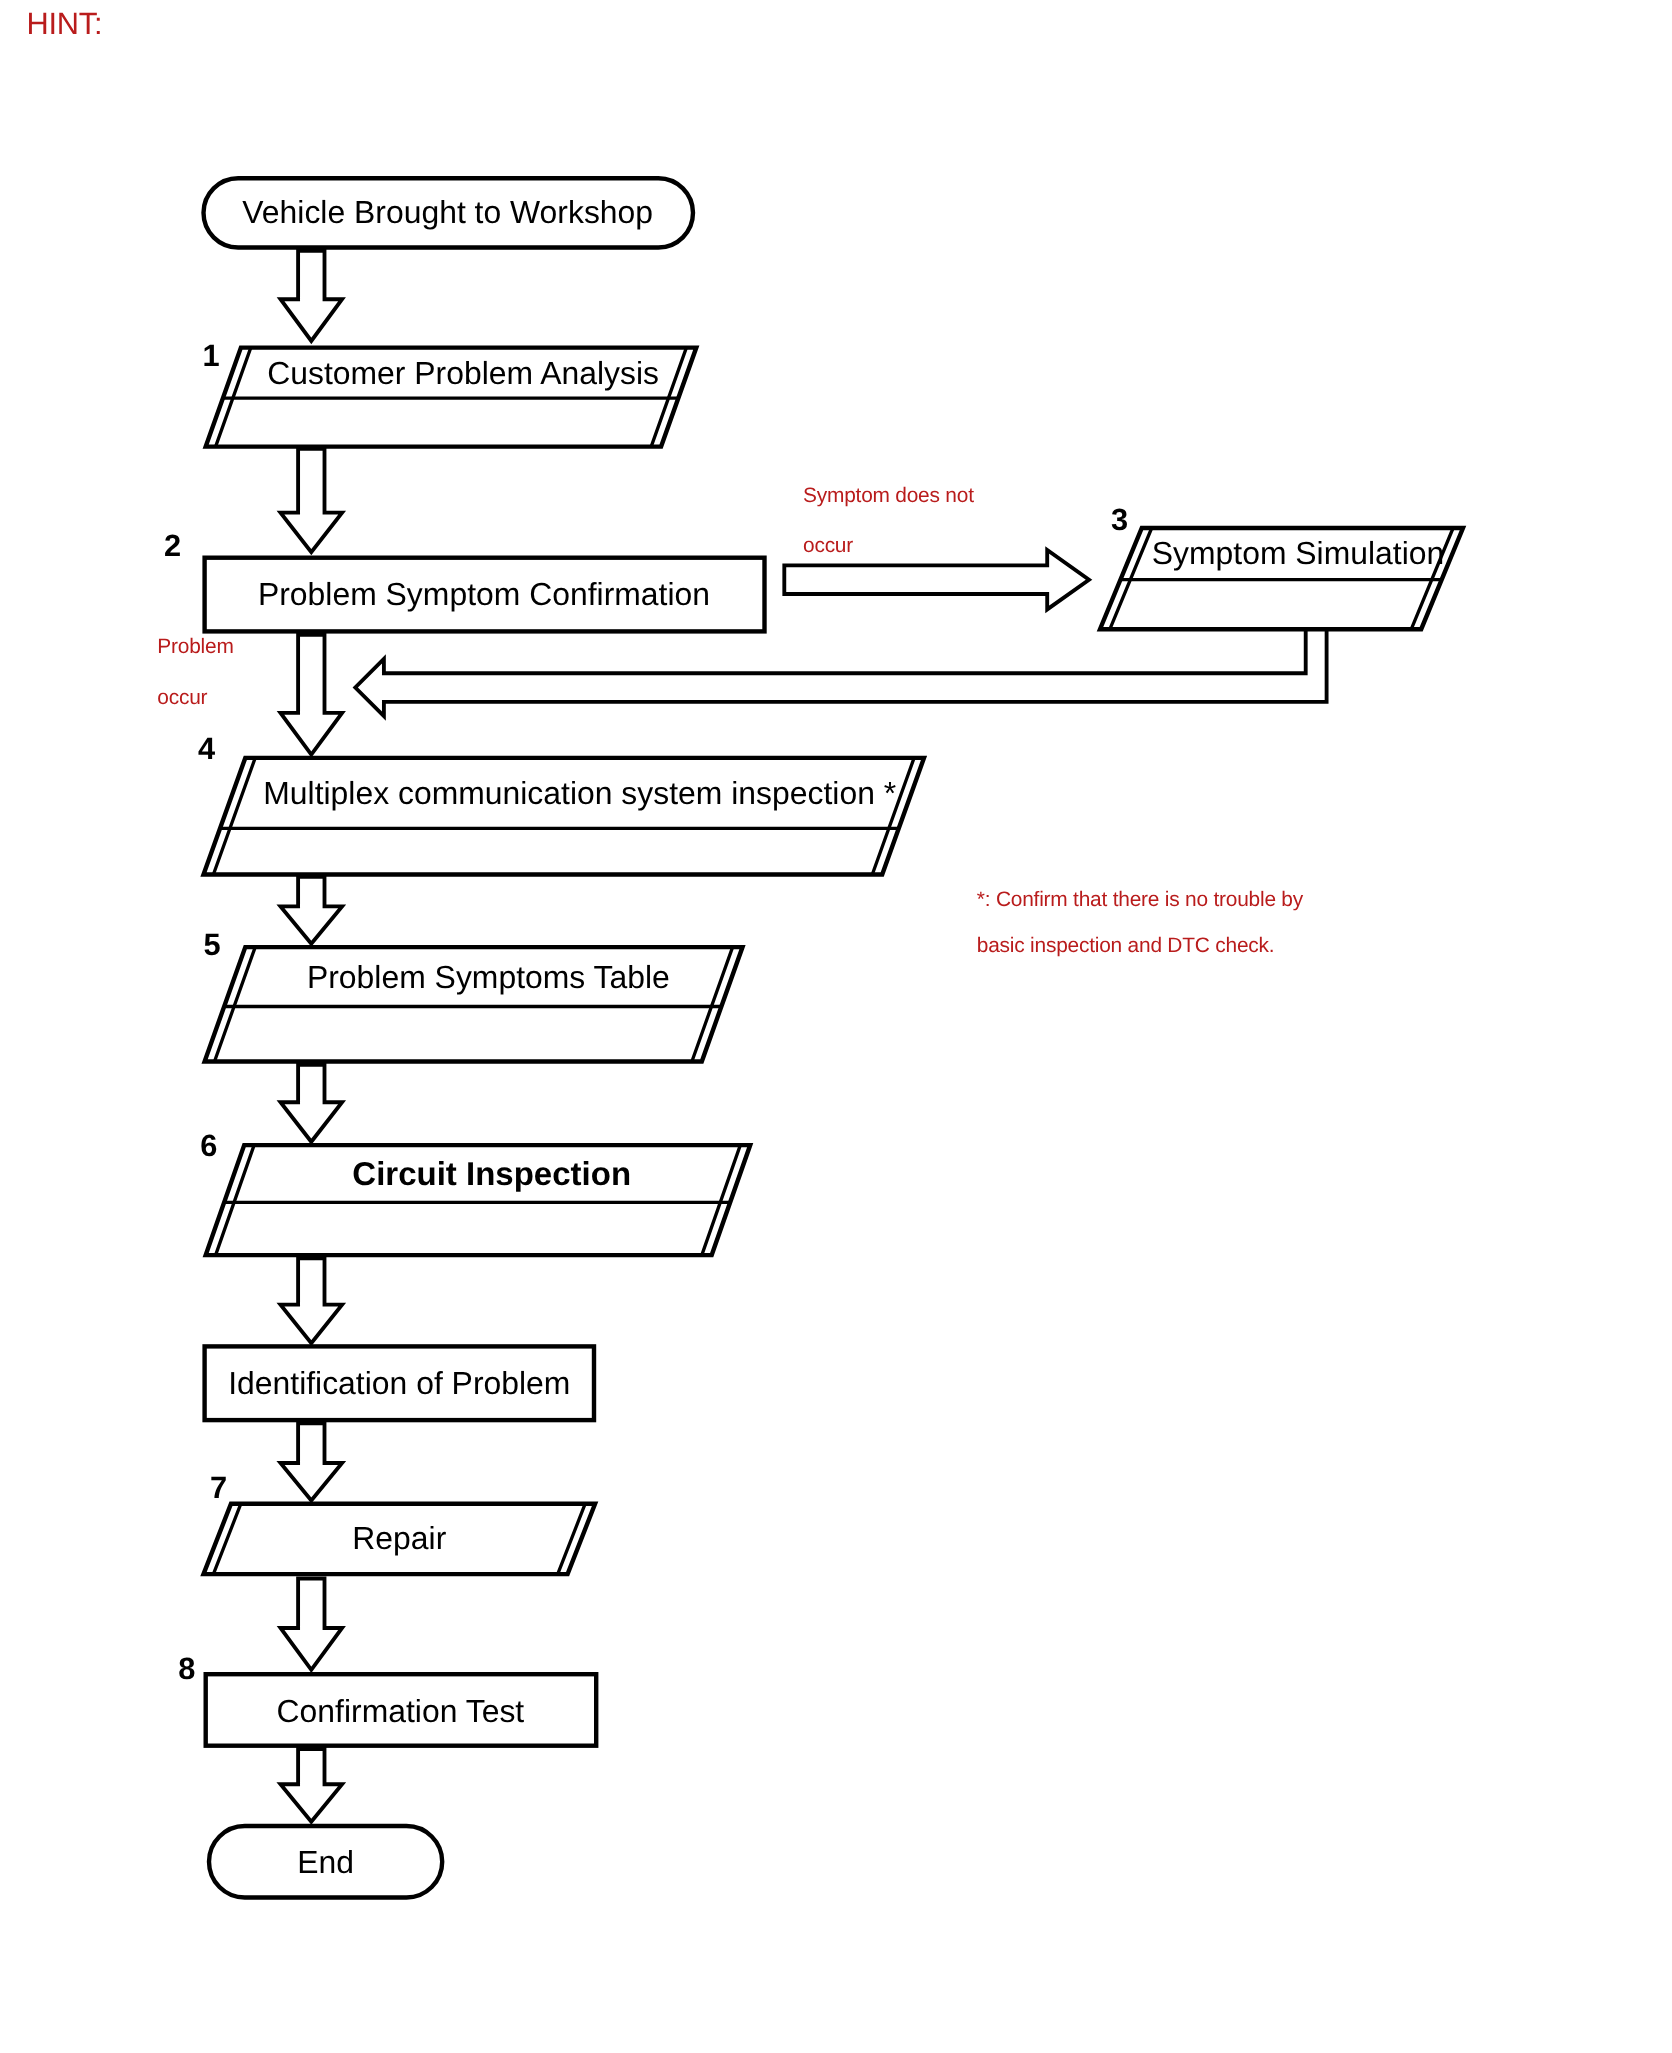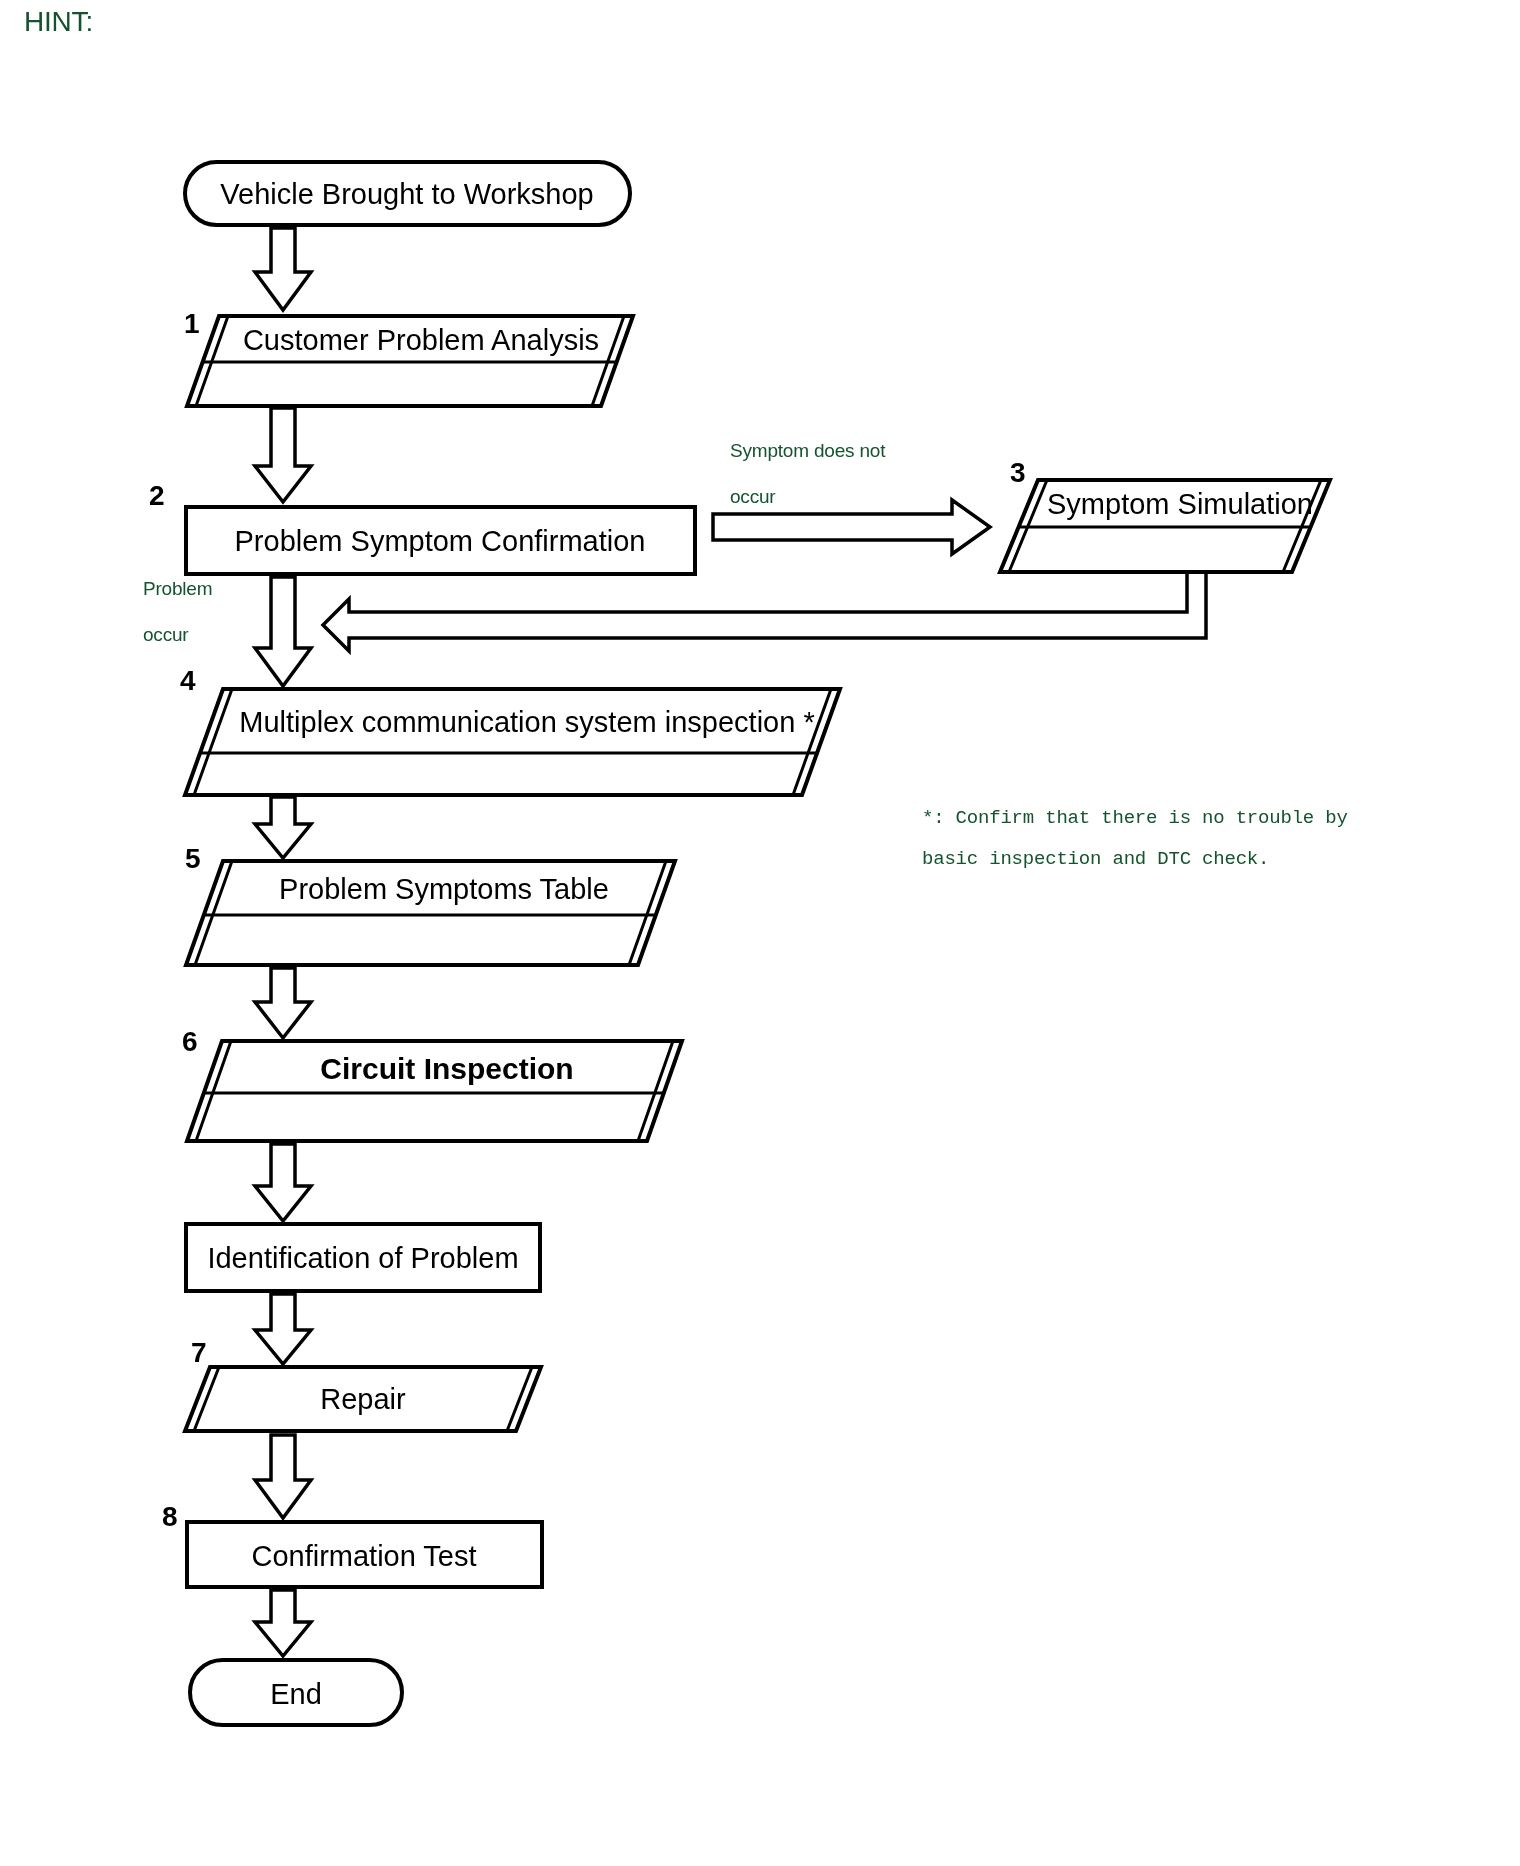--- a/index.html
+++ b/index.html
@@ -1,26 +1,26 @@
 <!DOCTYPE html>
 <html><head>
 <meta charset="utf-8">
 <style>
   html,body{margin:0;padding:0;background:#ffffff;}
   body{font-family:"Liberation Sans","DejaVu Sans",sans-serif;color:#000;}
   .page{position:relative;width:1520px;height:1866px;background:#fff;overflow:hidden;}
   .page svg{position:absolute;left:0;top:0;}
-  .txt{position:absolute;white-space:nowrap;color:#14532d;}
+  .txt{position:absolute;white-space:nowrap;color:#b91c1c;}
   .hint-label{left:24px;top:6px;font-size:28px;letter-spacing:-0.2px;}
   .hint-line1{left:24px;top:44px;font-size:28px;letter-spacing:-0.2px;}
   .hint-line2{left:24px;top:81px;font-size:28px;letter-spacing:-0.2px;}
   .lbl{font-size:19px;line-height:46px;letter-spacing:-0.2px;}
   .symptom-not{left:730px;top:428px;}
   .symptom-occur{left:143px;top:566px;}
-  .note{left:922px;top:798px;line-height:41px;font-family:Liberation Mono, monospace;}
+  .note{left:888px;top:798px;line-height:41px;}
   .caption{left:460px;top:1726px;width:880px;text-align:center;line-height:46px;white-space:nowrap;}
   .shape{fill:#ffffff;stroke:#000000;stroke-width:4;stroke-linejoin:miter;}
   .thin{fill:none;stroke:#000000;stroke-width:3;}
   .arrow{fill:#ffffff;stroke:#000000;stroke-width:3.5;stroke-linejoin:miter;}
   .node-text{font-family:"Liberation Sans","DejaVu Sans",sans-serif;font-size:29px;fill:#000;}
   .node-text-bold{font-family:"Liberation Sans","DejaVu Sans",sans-serif;font-size:30px;font-weight:bold;fill:#000;}
   .num{font-family:"Liberation Sans","DejaVu Sans",sans-serif;font-size:28px;font-weight:bold;fill:#000;}
 </style>
 </head>
 <body>

